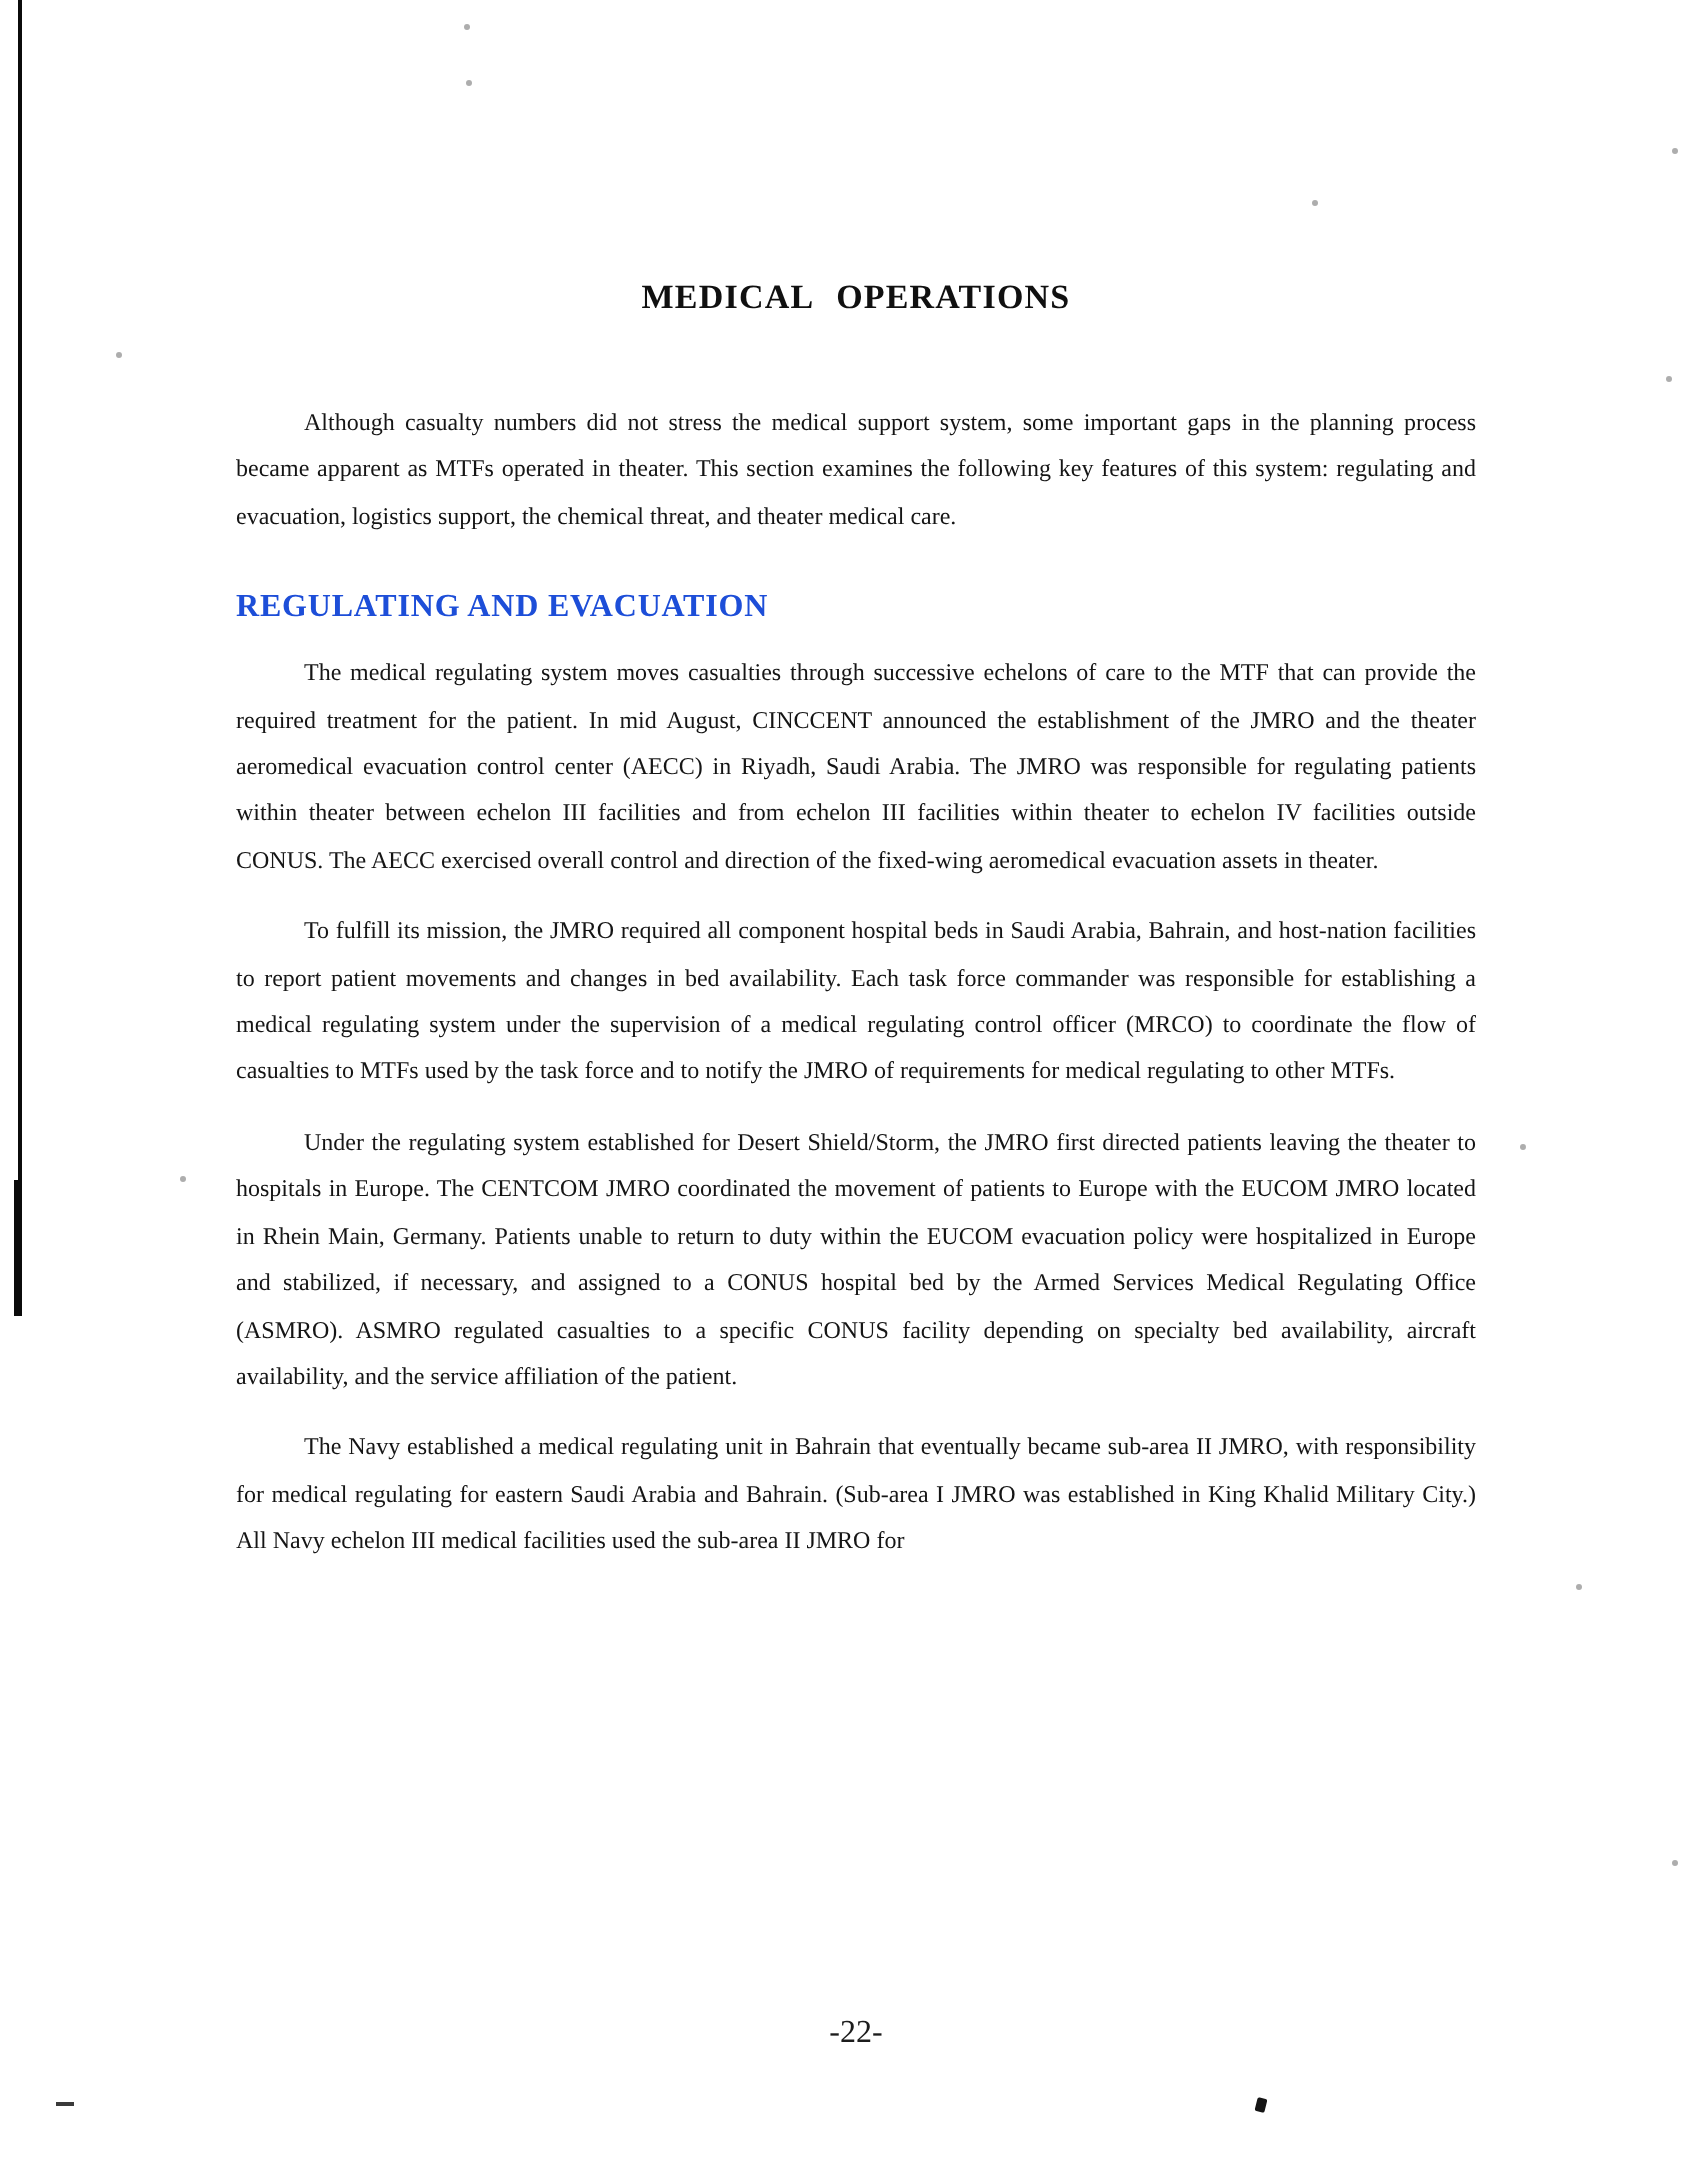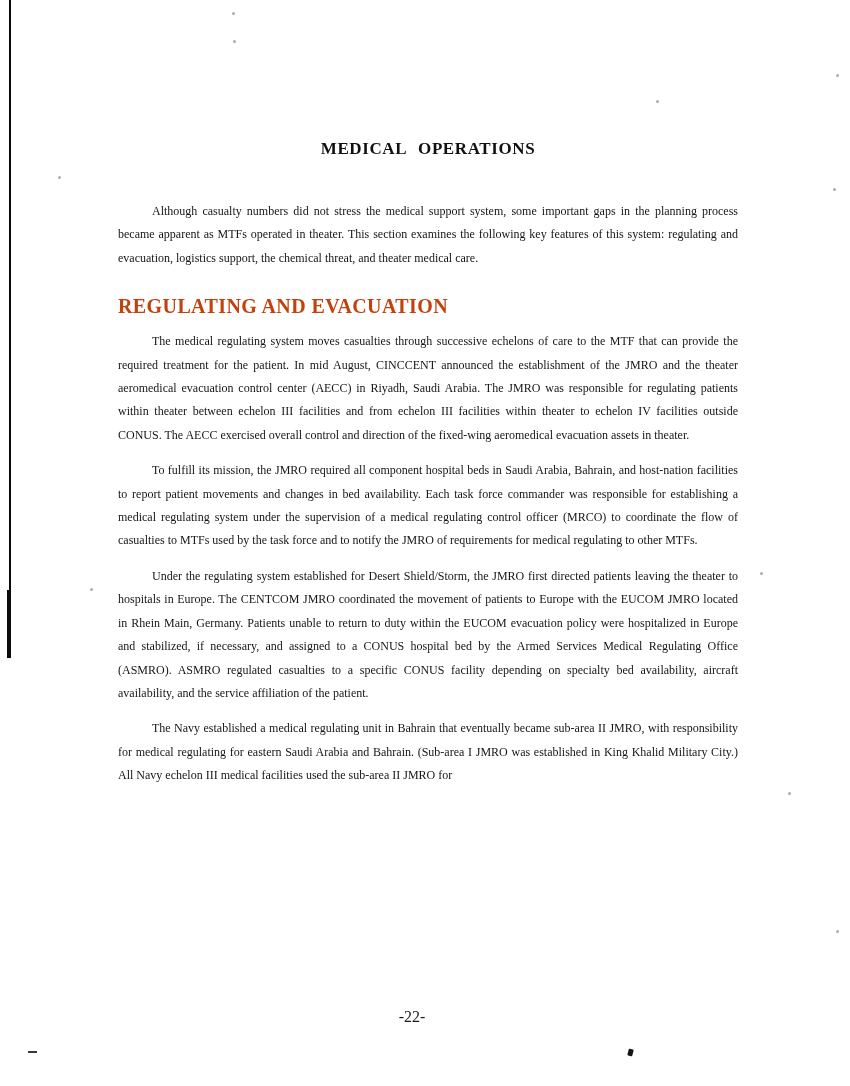--- a/index.html
+++ b/index.html
@@ -38,28 +38,28 @@
     line-height: 23.4px;
     text-align: justify;
     text-indent: 34px;
     color: #151515;
   }
   .intro-para {
     margin-top: 41px;
   }
   .section-heading {
     margin: 25px 0 0 0;
-    font-size: 20px;
+    font-size: 16px;
     font-weight: 700;
     letter-spacing: 0.4px;
-    color: #c2410c;
+    color: #1d4ed8;
   }
   .page-number {
     position: absolute;
-    left: 102px;
+    left: 118px;
     width: 620px;
     top: 1008px;
     text-align: center;
     font-size: 16px;
     color: #1c1c1c;
   }
   
   .scan-line-long {
     position: absolute;
     left: 9px;

